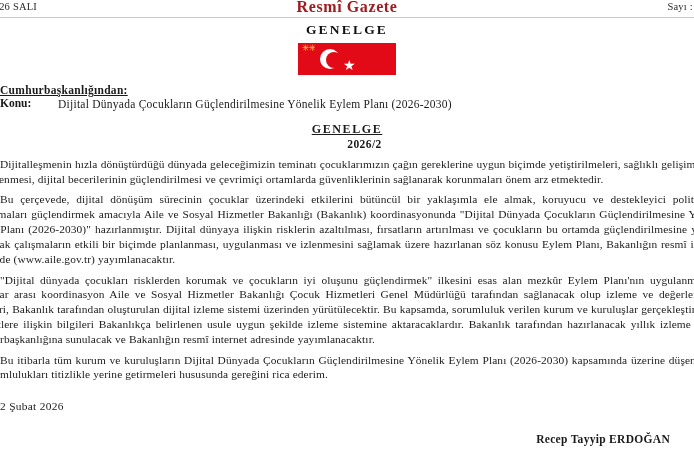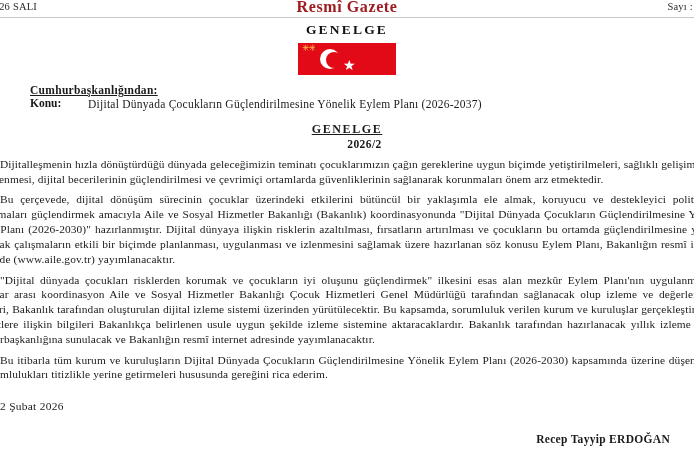--- a/index.html
+++ b/index.html
@@ -130,21 +130,20 @@
     color: #ffd24a;
     font-size: 9px;
     line-height: 9px;
     letter-spacing: -1px;
     overflow: hidden;
   }
 
   
   .from-block {
     margin-top: 9px;
-    padding-left: 30px;
   }
   .from-label {
     font-size: 11.5px;
     font-weight: bold;
     text-decoration: underline;
     letter-spacing: .3px;
   }
   .subject-row {
     display: flex;
     margin-top: 1px;
@@ -238,21 +237,21 @@
     <div class="crescent-outer"></div>
     <div class="crescent-inner"></div>
     <div class="star"></div>
   </div>
 </div>
 
 <div class="from-block">
   <div class="from-label">Cumhurbaşkanlığından:</div>
   <div class="subject-row">
     <div class="subject-label">Konu:</div>
-    <div class="subject-text">Dijital Dünyada Çocukların Güçlendirilmesine Yönelik Eylem Planı (2026-2037)</div>
+    <div class="subject-text">Dijital Dünyada Çocukların Güçlendirilmesine Yönelik Eylem Planı (2026-2030)</div>
   </div>
 </div>
 
 <div class="circular-head">
   <div class="ch-title">GENELGE</div>
   <div class="ch-number">2026/2</div>
 </div>
 
 <div class="body-area">
   <p class="para">Dijitalleşmenin hızla dönüştürdüğü dünyada geleceğimizin teminatı çocuklarımızın çağın gereklerine uygun biçimde yetiştirilmeleri, sağlıklı gelişimlerinin desteklenmesi, dijital becerilerinin güçlendirilmesi ve çevrimiçi ortamlarda güvenliklerinin sağlanarak korunmaları önem arz etmektedir.</p>

